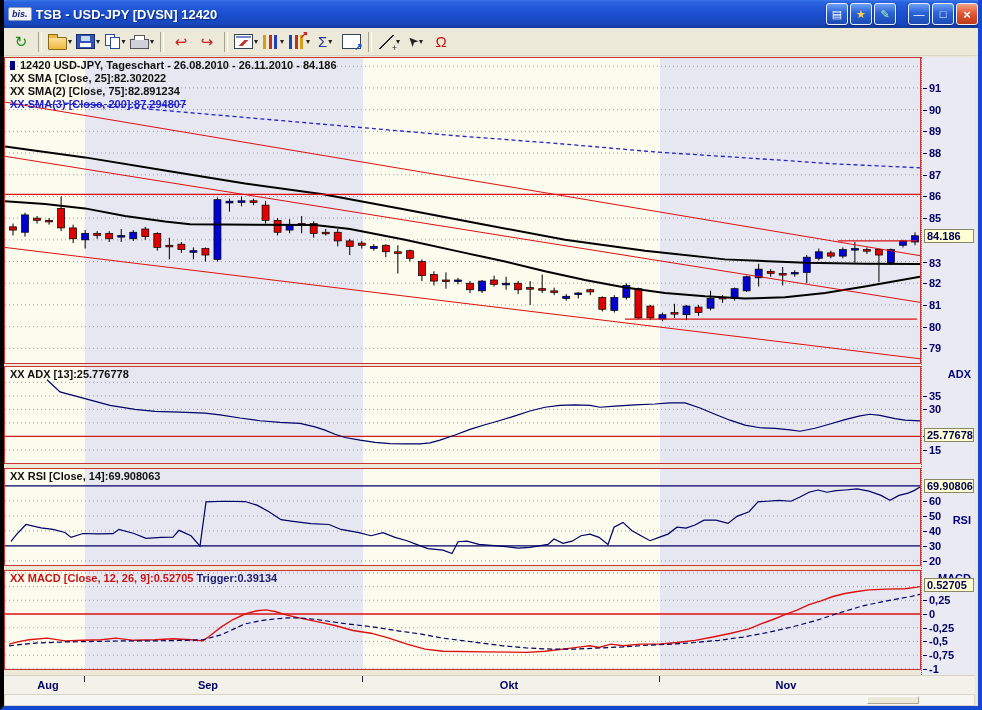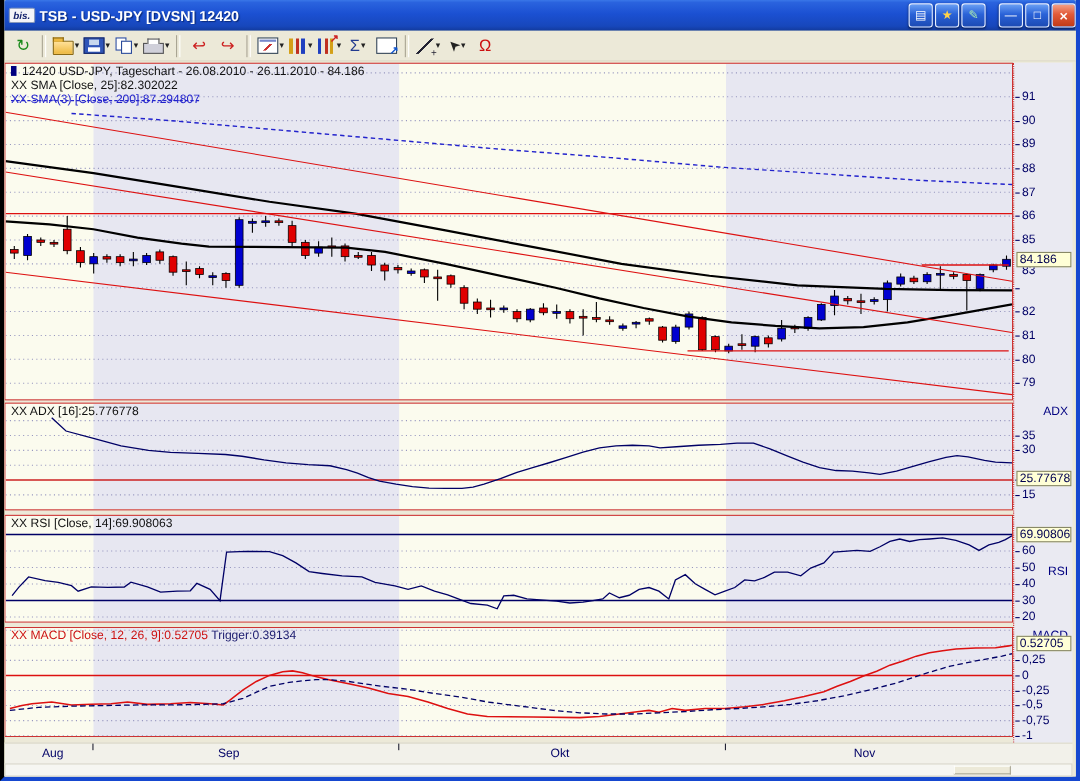--- a/index.html
+++ b/index.html
@@ -44,21 +44,21 @@
   .i-chart::after{content:"";position:absolute;left:2px;bottom:2px;right:2px;height:6px;
     background:linear-gradient(135deg,transparent 42%,#c33 42%,#c33 58%,transparent 58%);}
   .i-bars{height:14px;background:linear-gradient(90deg,transparent 0 1px,#d4a017 1px 4px,transparent 4px 7px,#c03020 7px 10px,transparent 10px 12px,#2040c0 12px 15px,transparent 15px);}
   .i-study{height:14px;background:linear-gradient(90deg,transparent 0 1px,#2040c0 1px 4px,transparent 4px 7px,#c03020 7px 10px,transparent 10px 12px,#d4a017 12px 15px,transparent 15px);}
   .i-study::after{content:"↗";position:absolute;right:-3px;top:-6px;color:#c22;font-size:10px;font-weight:bold;}
   .i-page{background:#fff;border:1px solid #345;height:13px;}
   .i-page::after{content:"↗";position:absolute;right:-3px;bottom:-4px;color:#15c;font-size:10px;font-weight:bold;}
   .i-line{height:14px;background:linear-gradient(135deg,transparent 46%,#223 46%,#223 54%,transparent 54%);}
   .i-line::after{content:"+";position:absolute;right:-2px;bottom:-4px;font-size:9px;color:#223;}
   
-  .content{position:absolute;left:0;top:56px;width:974px;height:650px;background:#ece9d8;}
+  .content{position:absolute;left:0;top:56px;width:974px;height:650px;background:#ece9d8;font-weight:bold;}
   .panel{position:absolute;left:0;width:917px;border:1px solid #cc3333;box-sizing:border-box;background:#fbfbee;overflow:hidden;}
   .panel svg{position:absolute;left:0;top:0;}
   .legend{position:absolute;left:5px;top:1px;z-index:3;font-size:11px;line-height:13px;white-space:nowrap;}
   .lg{color:#111;}
   .l-sma200{color:#2222cc;text-decoration:line-through;text-decoration-style:dashed;text-decoration-color:#2222cc;}
   .l-red{color:#cc1111;}
   .l-navy{color:#1a1a6e;}
   .candle-glyph{display:inline-block;width:5px;height:9px;background:#000080;margin-right:5px;position:relative;top:1px;}
   .axiscol{position:absolute;left:917px;top:1px;width:54px;height:618px;background:#eaeaf2;
     border-left:1px dotted #cc3333;box-sizing:border-box;z-index:2;}
@@ -149,20 +149,21 @@
       <span class="tool">
         <span class="gy" style="color: rgb(204, 16, 16);">Ω</span>
       </span>
     </div>
 
   <div class="content">
     <div class="panel" id="p-main" style="top: 1px; height: 307px;">
       <div class="legend">
         <div class="lg"><span class="candle-glyph"></span><span>12420  USD-JPY, Tageschart - 26.08.2010 - 26.11.2010 - 84.186</span></div>
         <div class="lg">XX SMA [Close, 25]:82.302022</div>
+        <div class="lg">XX SMA(2) [Close, 75]:82.891234</div>
         <div class="lg l-sma200">XX SMA(3) [Close, 200]:87.294807</div>
       </div>
     <svg viewBox="0 0 915 305" width="915" height="305" preserveAspectRatio="none">
           <rect x="0" y="0" width="80" height="305" fill="#fbfbee"></rect>
           <rect x="80" y="0" width="278" height="305" fill="#e7e7f1"></rect>
           <rect x="358" y="0" width="297" height="305" fill="#fbfbee"></rect>
           <rect x="655" y="0" width="262" height="305" fill="#e7e7f1"></rect>
           <line x1="0" x2="915" y1="8.245999999999901" y2="8.245999999999901" stroke="#9898c0" stroke-width="1" stroke-dasharray="1 3"></line>
           <line x1="0" x2="915" y1="29.945999999999902" y2="29.945999999999902" stroke="#9898c0" stroke-width="1" stroke-dasharray="1 3"></line>
           <line x1="0" x2="915" y1="51.6459999999999" y2="51.6459999999999" stroke="#9898c0" stroke-width="1" stroke-dasharray="1 3"></line>
@@ -335,21 +336,21 @@
           <line x1="0" y1="44.05100000000002" x2="915" y2="197.68699999999998" stroke="#dd1010" stroke-width="1"></line>
           <line x1="0" y1="98.30100000000002" x2="915" y2="244.34199999999979" stroke="#dd1010" stroke-width="1"></line>
           <line x1="0" y1="189.44099999999978" x2="915" y2="300.762" stroke="#dd1010" stroke-width="1"></line>
           <line x1="0" x2="915" y1="136.276" y2="136.276" stroke="#dd1010" stroke-width="1.2"></line>
           <line x1="620" x2="912" y1="261.051" y2="261.051" stroke="#dd1010" stroke-width="1.2"></line>
           <line x1="833" x2="912" y1="182.93099999999984" y2="182.93099999999984" stroke="#dd1010" stroke-width="1.2"></line>
         </svg>
       </div>
     <div class="panel" id="p-adx" style="top: 310px; height: 98px;">
       <div class="legend">
-          <div class="lg">XX ADX [16]:25.776778</div>
+          <div class="lg">XX ADX [13]:25.776778</div>
         </div>
     <svg viewBox="0 0 915 96" width="915" height="96" preserveAspectRatio="none">
           <rect x="0" y="0" width="80" height="96" fill="#fbfbee"></rect>
           <rect x="80" y="0" width="278" height="96" fill="#e7e7f1"></rect>
           <rect x="358" y="0" width="297" height="96" fill="#fbfbee"></rect>
           <rect x="655" y="0" width="262" height="96" fill="#e7e7f1"></rect>
           <line x1="0" x2="915" y1="15.39000000000001" y2="15.39000000000001" stroke="#9898c0" stroke-width="1" stroke-dasharray="1 3"></line>
           <line x1="0" x2="915" y1="28.89000000000001" y2="28.89000000000001" stroke="#9898c0" stroke-width="1" stroke-dasharray="1 3"></line>
           <line x1="0" x2="915" y1="42.39000000000001" y2="42.39000000000001" stroke="#9898c0" stroke-width="1" stroke-dasharray="1 3"></line>
           <line x1="0" x2="915" y1="55.890000000000015" y2="55.890000000000015" stroke="#9898c0" stroke-width="1" stroke-dasharray="1 3"></line>
@@ -406,21 +407,21 @@
         <div class="axlabel" style="top: 68.346px;">89</div>
         <div class="axtick" style="top: 96.046px;"></div>
         <div class="axlabel" style="top: 90.046px;">88</div>
         <div class="axtick" style="top: 117.746px;"></div>
         <div class="axlabel" style="top: 111.746px;">87</div>
         <div class="axtick" style="top: 139.446px;"></div>
         <div class="axlabel" style="top: 133.446px;">86</div>
         <div class="axtick" style="top: 161.146px;"></div>
         <div class="axlabel" style="top: 155.146px;">85</div>
         <div class="axtick" style="top: 204.546px;"></div>
-        <div class="axlabel" style="top: 183px;">83</div>
+        <div class="axlabel" style="top: 200px;">83</div>
         <div class="axtick" style="top: 226.246px;"></div>
         <div class="axlabel" style="top: 220.246px;">82</div>
         <div class="axtick" style="top: 247.946px;"></div>
         <div class="axlabel" style="top: 241.946px;">81</div>
         <div class="axtick" style="top: 269.646px;"></div>
         <div class="axlabel" style="top: 263.646px;">80</div>
         <div class="axtick" style="top: 291.346px;"></div>
         <div class="axlabel" style="top: 285.346px;">79</div>
         <div class="marker" style="top: 171.81px;">84.186</div>
         <div class="axtick" style="top: 338.89px;"></div>

